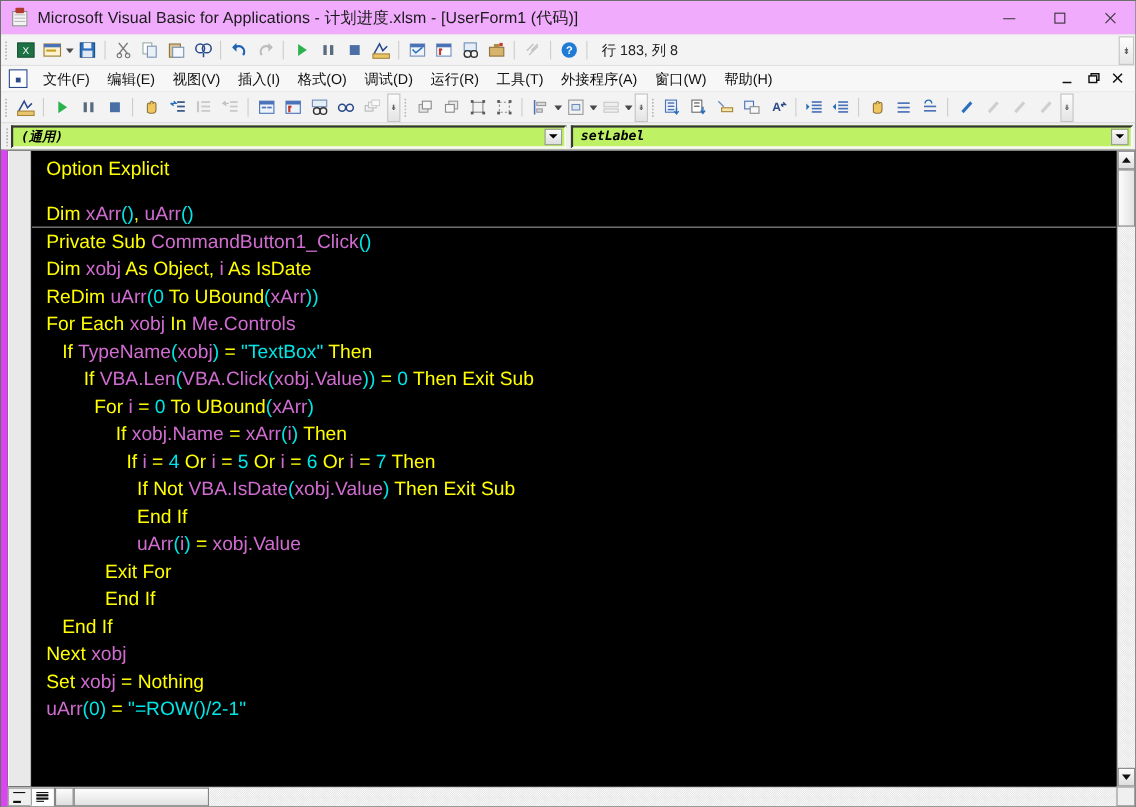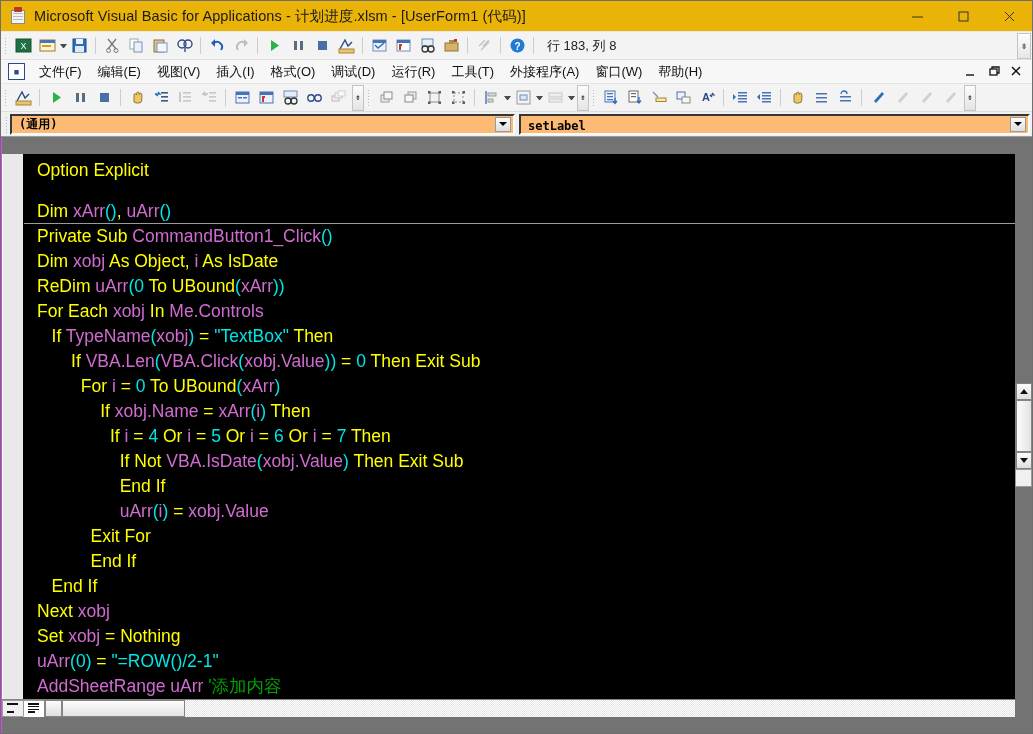--- a/index.html
+++ b/index.html
@@ -12,21 +12,21 @@
   .app{
     position:relative;
     width:1033px; height:734px;
     background:#f0f0f0;
     border:1px solid #6e6e6e;
     display:flex; flex-direction:column;
   }
 
   
   .titlebar{
-    height:31px; background:#eab308;
+    height:31px; background:#f0abfc;
     display:flex; align-items:center;
     flex:0 0 31px;
     border-bottom:1px solid #e8e8e8;
   }
   .title-icon{
     width:18px;height:18px;margin-left:8px;margin-right:7px;
     position:relative;flex:0 0 18px;
   }
   .title-icon .pad{
     position:absolute;left:2px;top:3px;width:14px;height:14px;
@@ -117,24 +117,24 @@
   .dropbar{
     height:24px;flex:0 0 24px;background:#f0f0f0;display:flex;align-items:center;
     padding:0 2px;
   }
   .ddgrip{
     width:3px;height:17px;margin:0 2px;flex:0 0 3px;
     background-image:radial-gradient(#b0b0b0 40%, transparent 41%);
     background-size:3px 3px;
   }
   .combo{
-    height:21px;background:#fdba74;border:2px inset #d8d8d8;
+    height:21px;background:#bef264;border:2px inset #d8d8d8;
     border-top-color:#8a8a8a;border-left-color:#8a8a8a;
     border-right-color:#fafafa;border-bottom-color:#fafafa;
-    display:flex;align-items:flex-end;position:relative;
+    display:flex;align-items:flex-start;position:relative;font-style:italic;
   }
   .combo.left{width:505px;flex:0 0 505px;}
   .combo.right{flex:1 1 auto;margin-left:4px;}
   .combo .val{
     font-family:"DejaVu Sans Mono","Liberation Mono",monospace;
     font-size:12px;font-weight:bold;color:#000;padding-left:7px;white-space:nowrap;
     overflow:hidden;
   }
   .combo .arrow{
     position:absolute;right:2px;top:1px;width:16px;height:15px;
@@ -143,23 +143,22 @@
     display:flex;align-items:center;justify-content:center;
   }
   .combo .arrow i{
     width:0;height:0;border-left:4px solid transparent;border-right:4px solid transparent;
     border-top:4px solid #000;display:block;
   }
 
   
   .codewrap{
     flex:1 1 auto;display:flex;position:relative;background:#737373;
-    border-top:1px solid #9a9a9a;border-left:1px solid #d946ef;
+    border-top:1px solid #9a9a9a;border-left:6px solid #d946ef;
     overflow:hidden;
-    align-items:center;
   }
   .code-left{flex:1 1 auto;display:flex;flex-direction:column;min-width:0;}
   .code-body{
     flex:1 1 auto;display:flex;background:#000;position:relative;overflow:hidden;
   }
   .margin-indicator{
     width:22px;flex:0 0 22px;background:#e9e9e9;
     border-right:1px solid #000;
     box-shadow:inset 1px 0 0 #fff;
   }
@@ -752,21 +751,20 @@
             <div class="cline"><span class="kw">               If </span><span class="var">i</span><span class="kw"> = </span><span class="num">4</span><span class="kw"> Or </span><span class="var">i</span><span class="kw"> = </span><span class="num">5</span><span class="kw"> Or </span><span class="var">i</span><span class="kw"> = </span><span class="num">6</span><span class="kw"> Or </span><span class="var">i</span><span class="kw"> = </span><span class="num">7</span><span class="kw"> Then</span></div>
             <div class="cline"><span class="kw">                 If Not </span><span class="var">VBA.IsDate</span><span class="pn">(</span><span class="var">xobj.Value</span><span class="pn">)</span><span class="kw"> Then Exit Sub</span></div>
             <div class="cline"><span class="kw">                 End If</span></div>
             <div class="cline"><span class="kw">                 </span><span class="var">uArr</span><span class="pn">(</span><span class="var">i</span><span class="pn">)</span><span class="kw"> = </span><span class="var">xobj.Value</span></div>
             <div class="cline"><span class="kw">           Exit For</span></div>
             <div class="cline"><span class="kw">           End If</span></div>
             <div class="cline"><span class="kw">   End If</span></div>
             <div class="cline"><span class="kw">Next </span><span class="var">xobj</span></div>
             <div class="cline"><span class="kw">Set </span><span class="var">xobj</span><span class="kw"> = Nothing</span></div>
             <div class="cline"><span class="var">uArr</span><span class="pn">(</span><span class="num">0</span><span class="pn">)</span><span class="kw"> = </span><span class="str">"=ROW()/2-1"</span></div>
-            <div class="cline"><span class="var">AddSheetRange uArr </span><span class="cm">'添加内容</span></div>
           </div>
       </div>
       <div class="hbar">
         <div class="viewbtn">
           <div class="vb-lines">
               <span style="width:11px"></span>
               <span style="width:7px"></span>
             </div>
         </div>
         <div class="viewbtn active">

